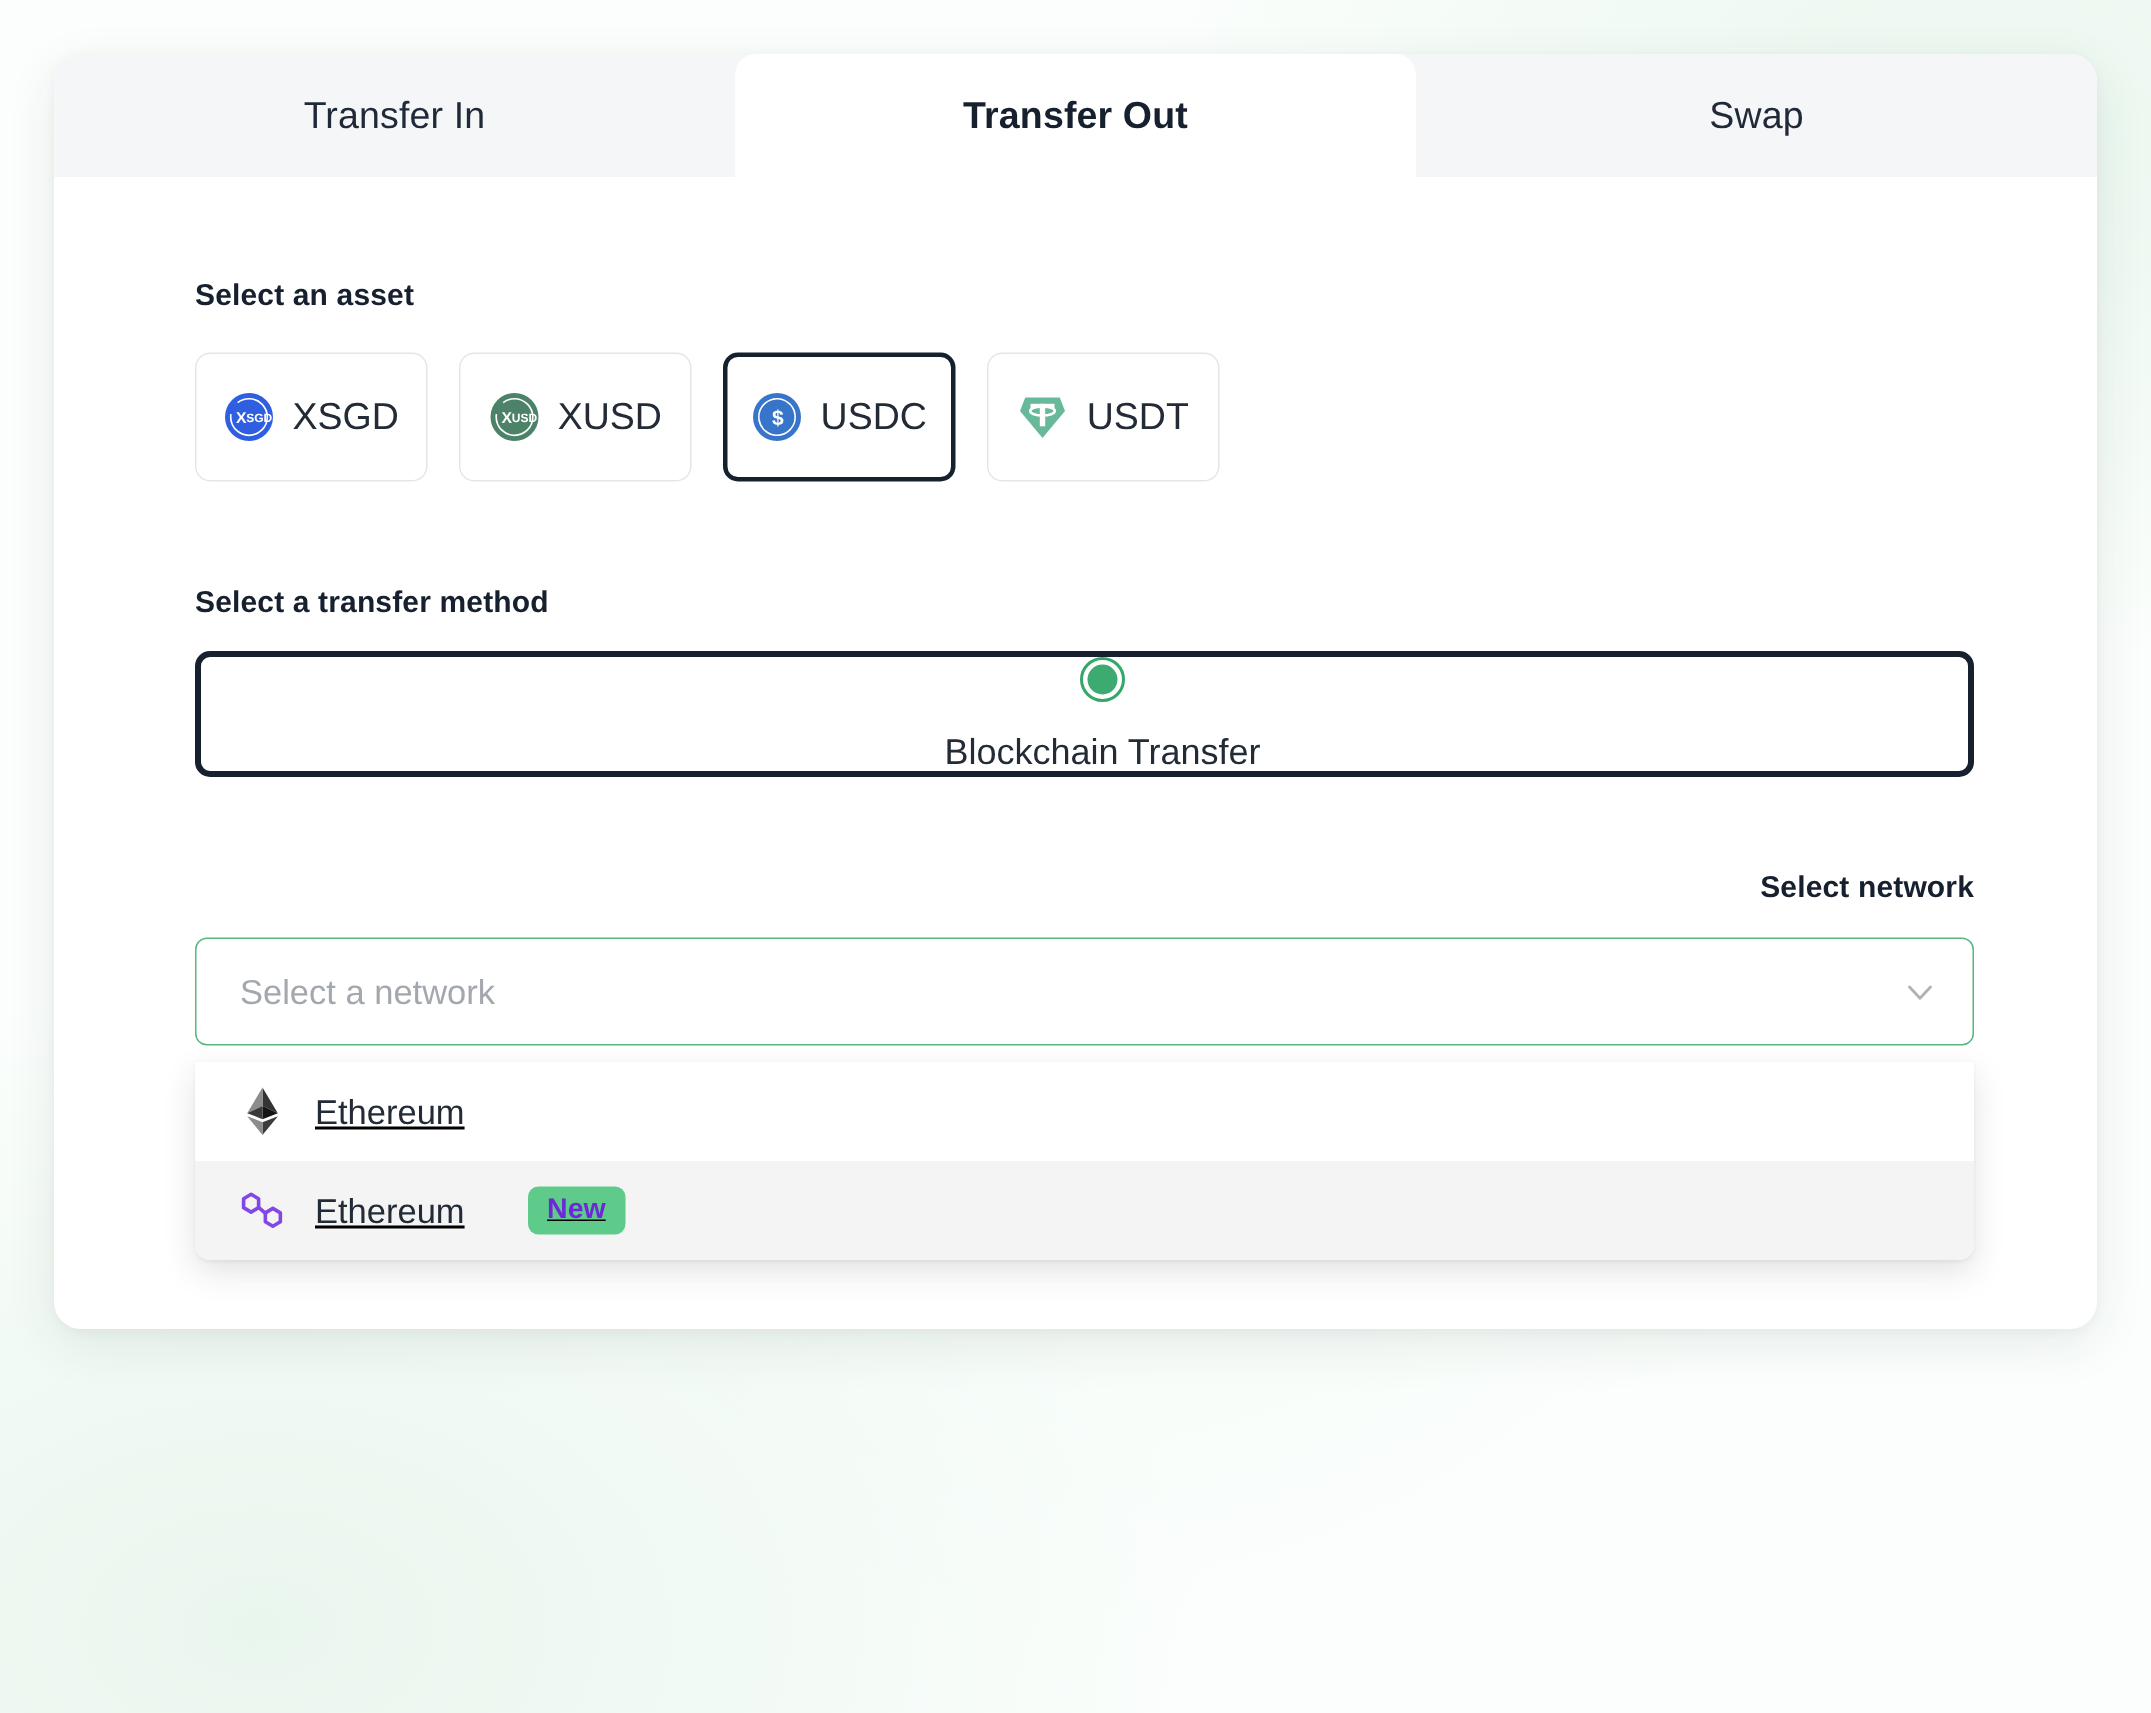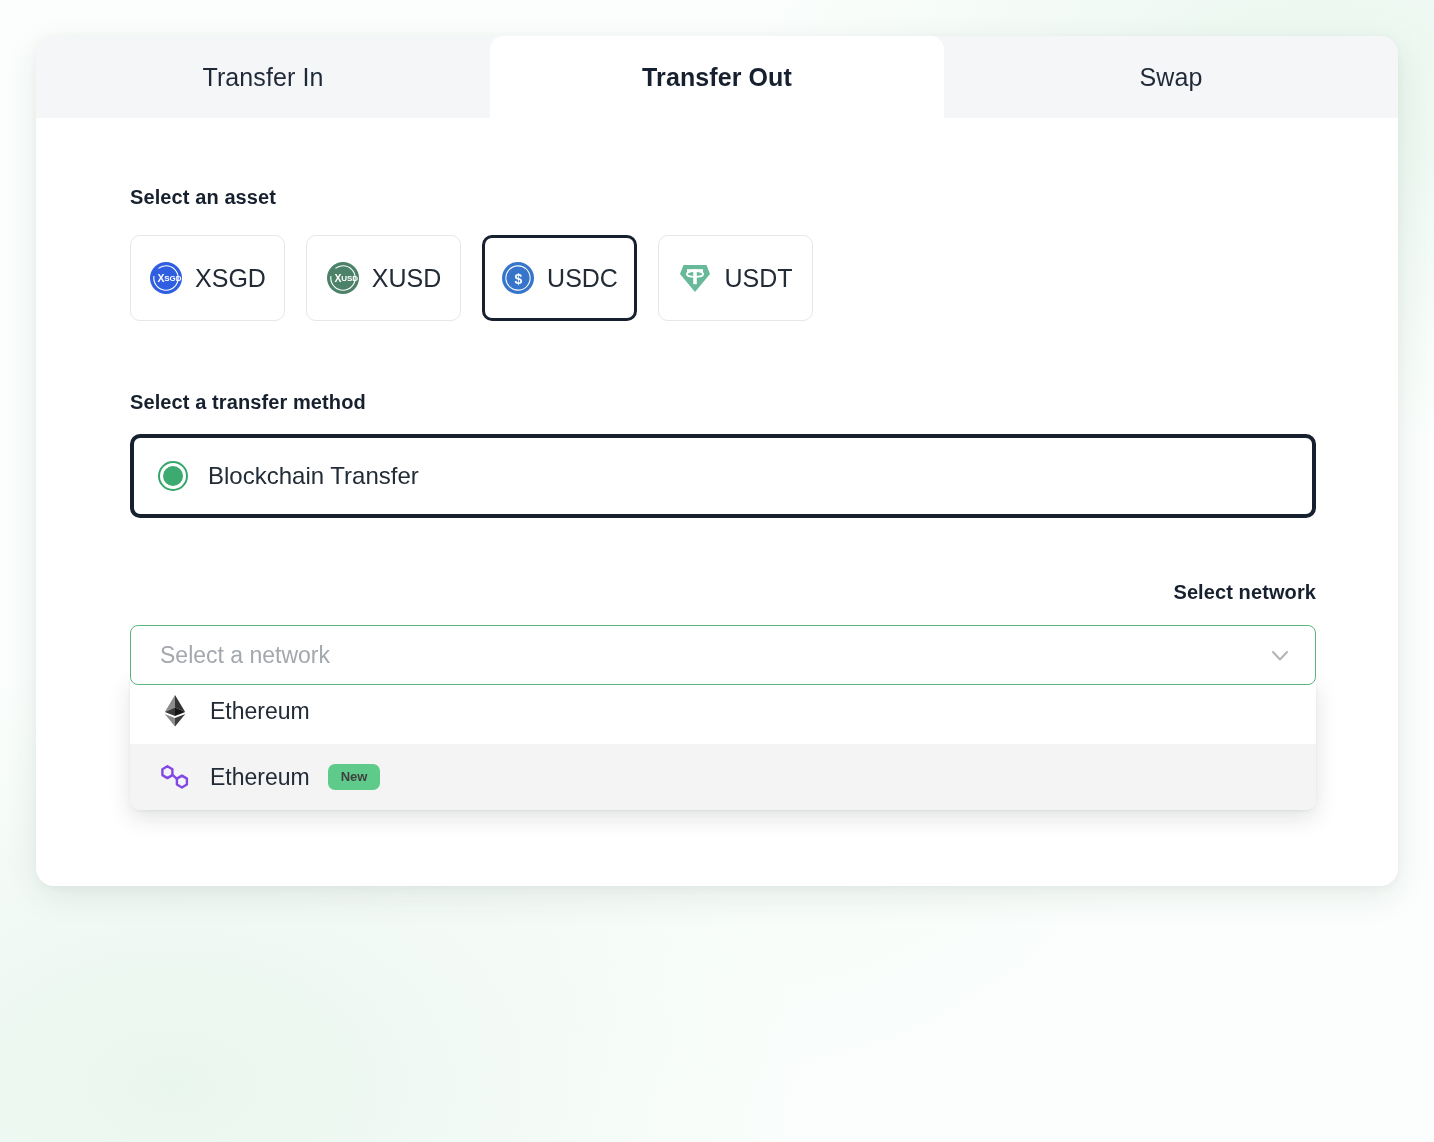--- a/index.html
+++ b/index.html
@@ -110,41 +110,42 @@
     margin-top: 20px;
     height: 84px;
     border: 4px solid #16202e;
     border-radius: 10px;
     display: flex;
     align-items: center;
     padding-left: 24px;
     gap: 20px;
     background: #fff;
     cursor: pointer;
+    flex-direction: column;
   }
   .radio {
     width: 30px; height: 30px; flex: 0 0 30px;
     border: 2.5px solid #34a869;
     border-radius: 50%;
     background: #fff;
     display: flex; align-items: center; justify-content: center;
   }
   .radio-dot {
     width: 20px; height: 20px; border-radius: 50%;
     background: #3dab6f;
   }
   .method-text { font-size: 24px; color: #222b36; }
 
   
   .network-label { margin-top: 63px; text-align: right; }
 
   .select-wrap { margin-top: 21px; position: relative; }
 
   .select-field {
-    height: 60px;
+    height: 72px;
     border: 1.5px solid #5bb57f;
     border-radius: 8px;
     background: #fff;
     display: flex;
     align-items: center;
     padding: 0 22px 0 29px;
     cursor: pointer;
     position: relative;
     z-index: 3;
   }
@@ -153,45 +154,46 @@
     font-size: 23px;
     color: #a3a8ae;
   }
   .chevron { width: 26px; height: 26px; flex: 0 0 26px; }
 
   
   .dropdown {
     position: absolute;
     left: 0;
     right: 0;
-    top: 53px;
+    top: 83px;
     background: #ffffff;
     border-radius: 0 0 10px 10px;
     box-shadow: 0 8px 22px rgba(20, 40, 30, 0.13),
                 0 1px 3px rgba(20, 40, 30, 0.06);
     overflow: hidden;
     z-index: 2;
+    text-decoration: underline;
   }
   .dd-item {
     height: 66px;
     display: flex;
     align-items: center;
     padding-left: 28px;
     gap: 18px;
     cursor: pointer;
     background: #fff;
   }
   .dd-item.hover { background: #f4f4f5; }
   .dd-icon { width: 34px; height: 34px; flex: 0 0 34px; display: flex; align-items: center; justify-content: center; }
   .dd-label { font-size: 23px; color: #222b36; }
   .badge {
-    margin-left: 0;
+    margin-left: 24px;
     background: #5ecb8b;
-    color: #404040;
-    font-size: 13px;
+    color: #6d28d9;
+    font-size: 19px;
     font-weight: bold;
     border-radius: 7px;
     padding: 6px 13px 7px 13px;
     line-height: 1;
   }
 </style>
 </head>
 <body>
 
 <div class="card">

